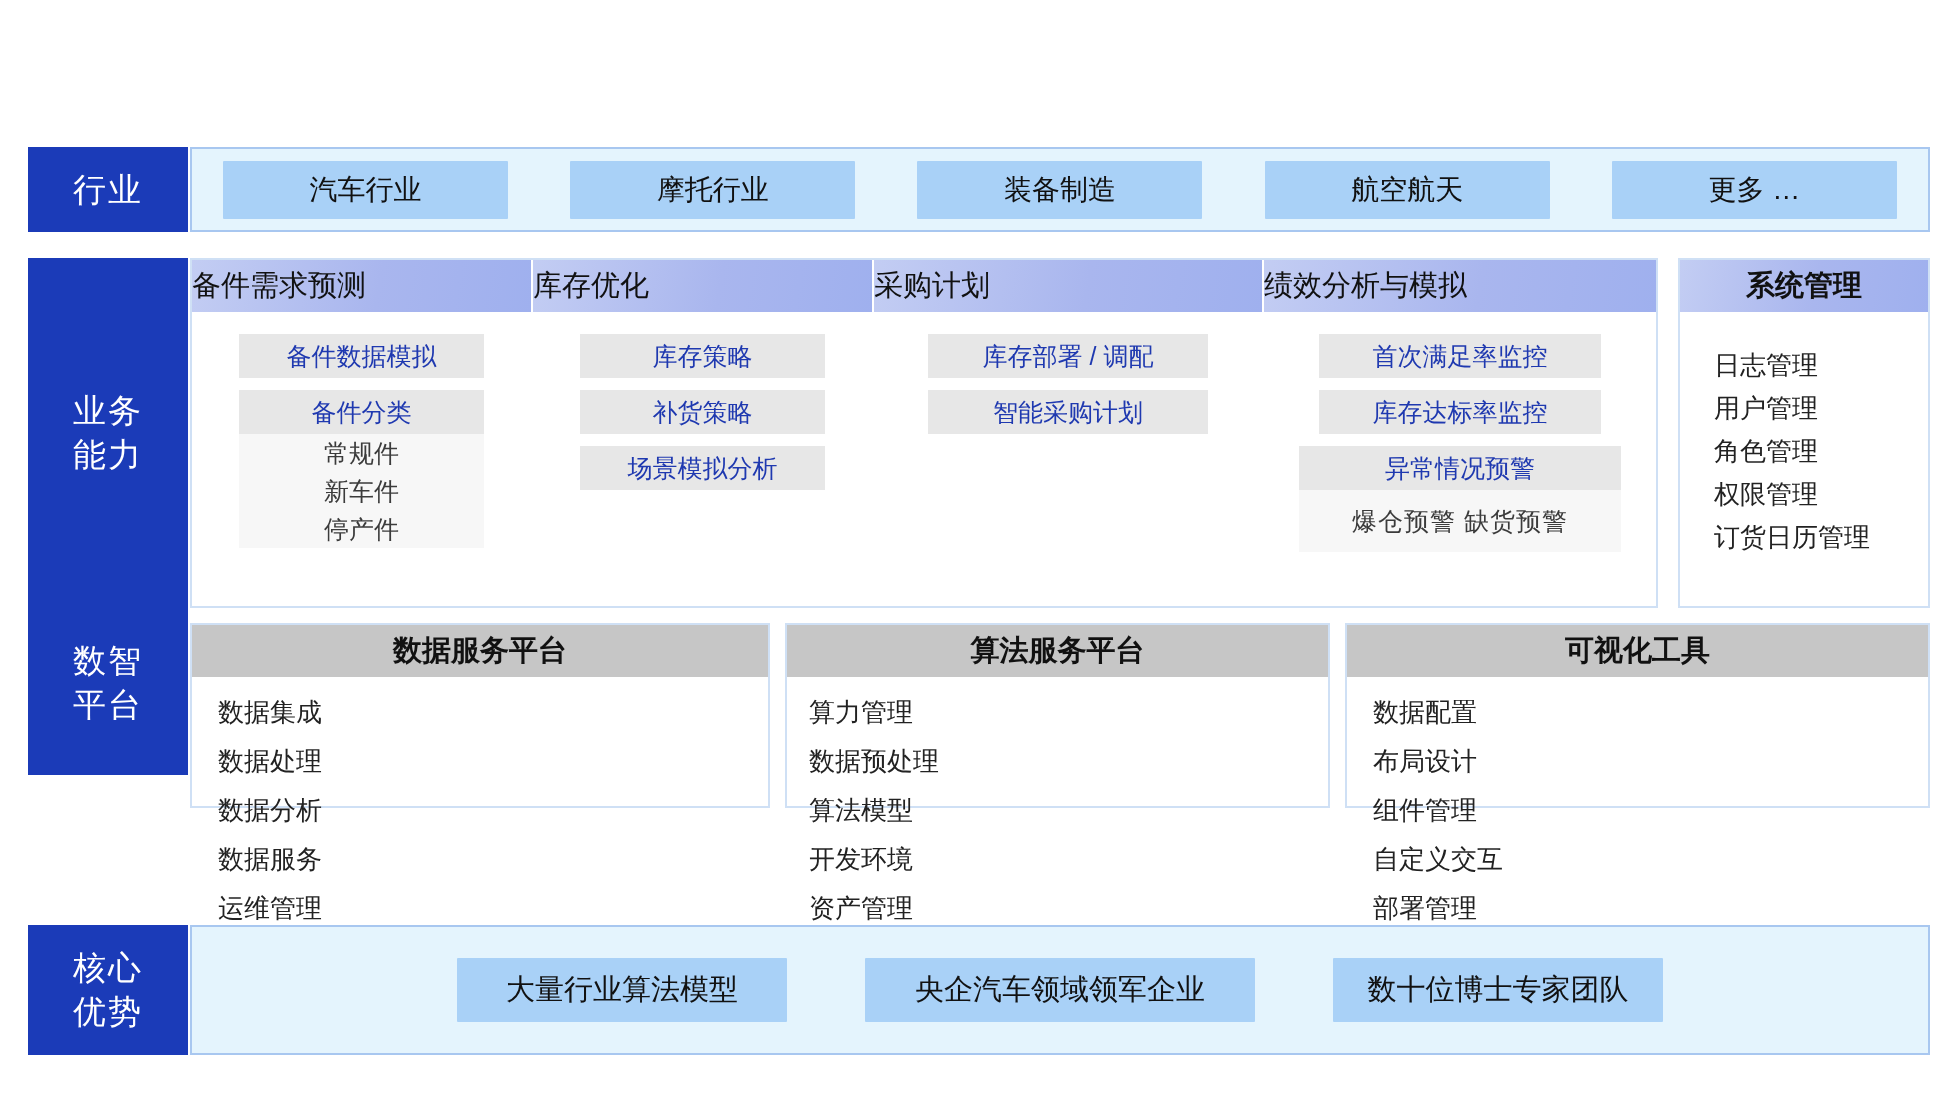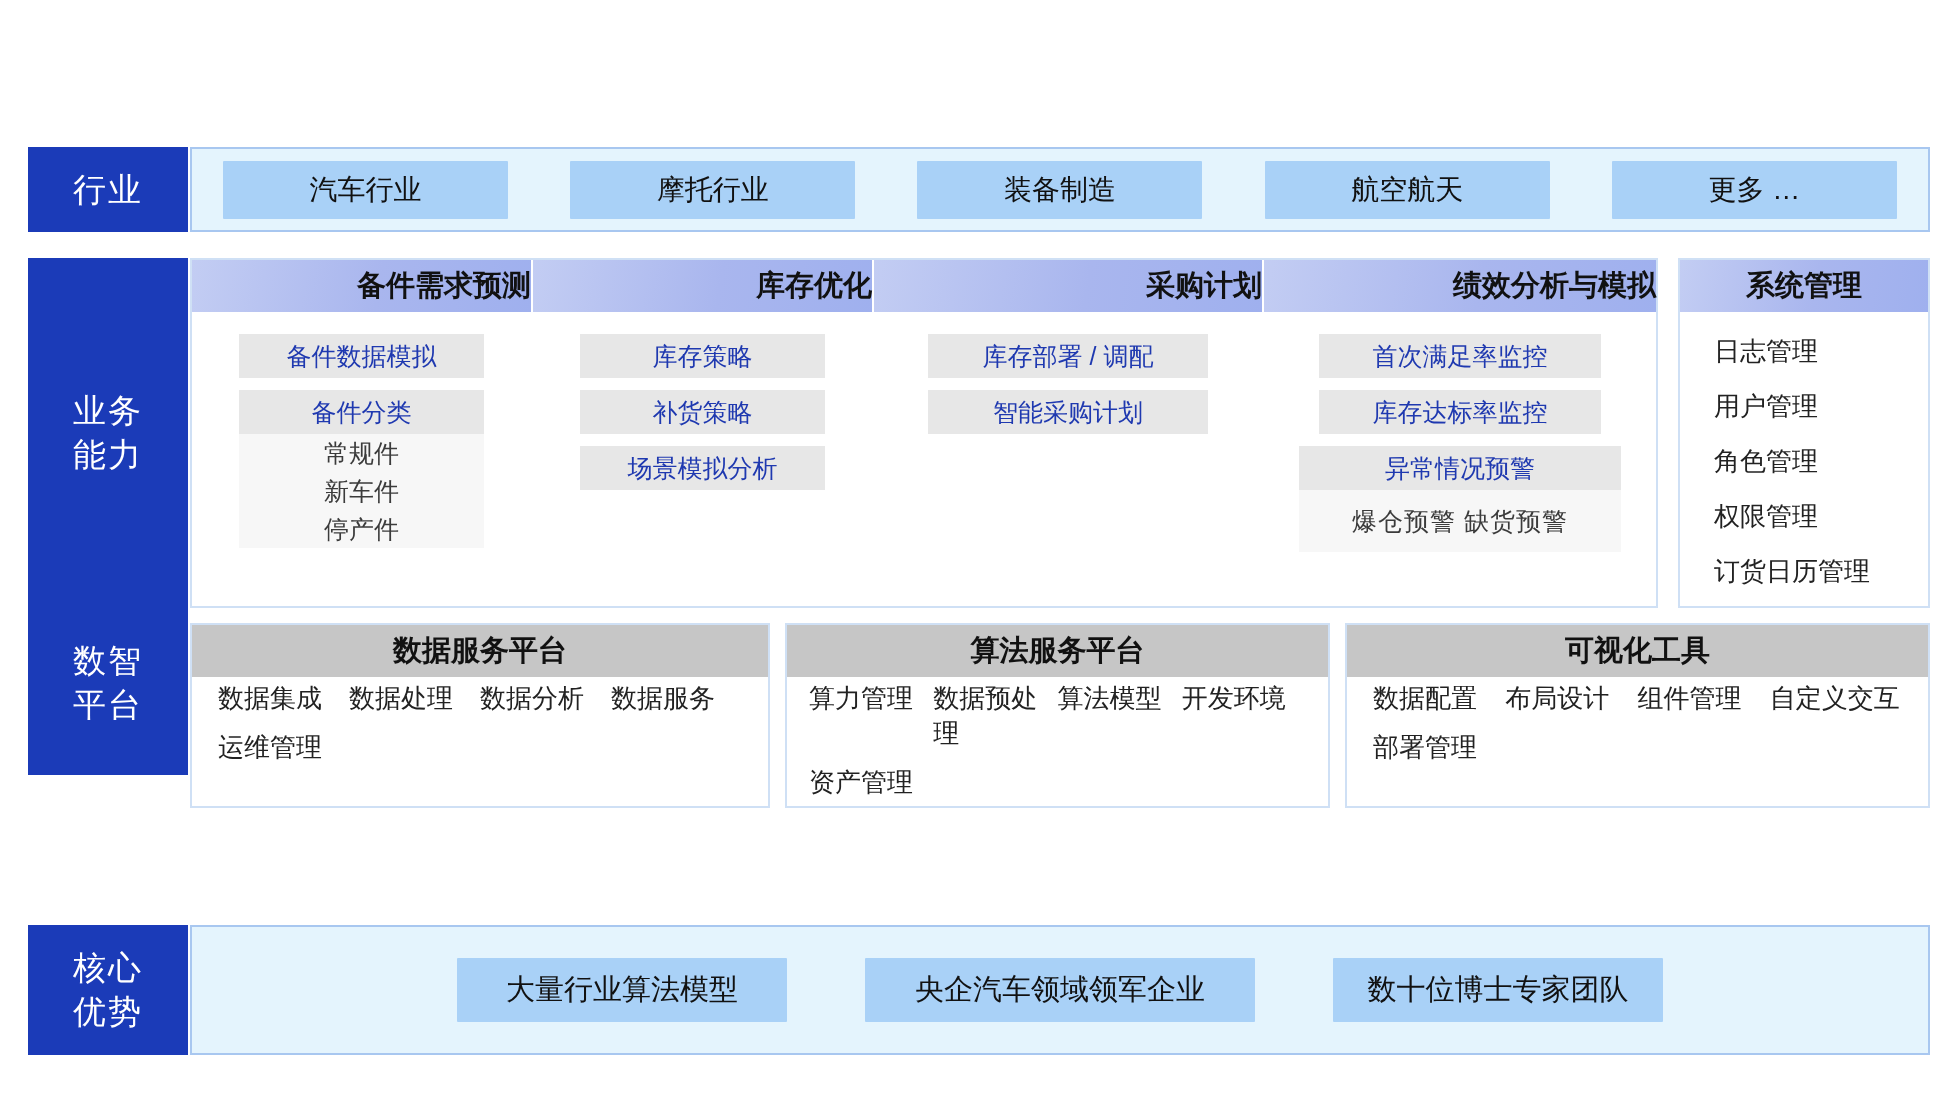--- a/index.html
+++ b/index.html
@@ -56,22 +56,22 @@
   .cap-col{
     position:relative;
     box-sizing:border-box;
     display:flex;flex-direction:column;
     border-right:2px solid #ffffff;
   }
   .cap-col:last-child{border-right:none;}
   .cap-head{
     height:52px;
     flex:0 0 52px;
-    display:flex;align-items:center;justify-content:flex-end;
-    font-size:29px;font-weight:bold;color:#111;
+    display:flex;align-items:center;justify-content:flex-start;
+    font-size:29px;font-weight:normal;color:#111;
     background:linear-gradient(100deg,#c3cdf3 0%,#a9b6ee 55%,#9fb0ee 100%);
     box-sizing:border-box;
   }
   .cap-body{
     flex:1 1 auto;
     padding:22px 0 0 0;
     display:flex;flex-direction:column;align-items:center;
     gap:12px;
     text-align:center;
   }
@@ -114,44 +114,44 @@
     background:#ffffff;
     display:flex;flex-direction:column;
   }
   .sys-head{
     height:52px;flex:0 0 52px;
     display:flex;align-items:center;justify-content:center;
     font-size:29px;font-weight:bold;color:#111;
     background:linear-gradient(100deg,#c3cdf3 0%,#a9b6ee 55%,#9fb0ee 100%);
   }
   .sys-body{
-    flex:1 1 auto;padding:22px 0 0 34px;
-    display:flex;flex-direction:column;gap:20px;
+    flex:1 1 auto;padding:36px 0 0 34px;
+    display:flex;flex-direction:column;gap:8px;
   }
   .sys-item{font-size:26px;color:#222;}
 
   
   .plat{
     position:absolute;
     box-sizing:border-box;
     border:2px solid #cfe0f5;
     background:#ffffff;
     display:flex;flex-direction:column;
   }
   .plat-head{
     height:52px;flex:0 0 52px;
     background:#c6c6c6;
     display:flex;align-items:center;justify-content:center;
     font-size:29px;font-weight:bold;color:#111;
   }
   .plat-body{
     flex:1 1 auto;
-    padding:4px 26px 0 26px;
+    padding:18px 26px 0 26px;
     display:grid;
-    grid-template-columns:repeat(4,1fr);
+    grid-template-columns:repeat(1,1fr);
     row-gap:14px;
     align-content:start;
   }
   .plat-item{font-size:26px;color:#222;}
 
   
   .adv-band{justify-content:center;gap:78px;}
   .adv-chip{width:330px;height:64px;font-size:29px;}
 </style>
 </head>

